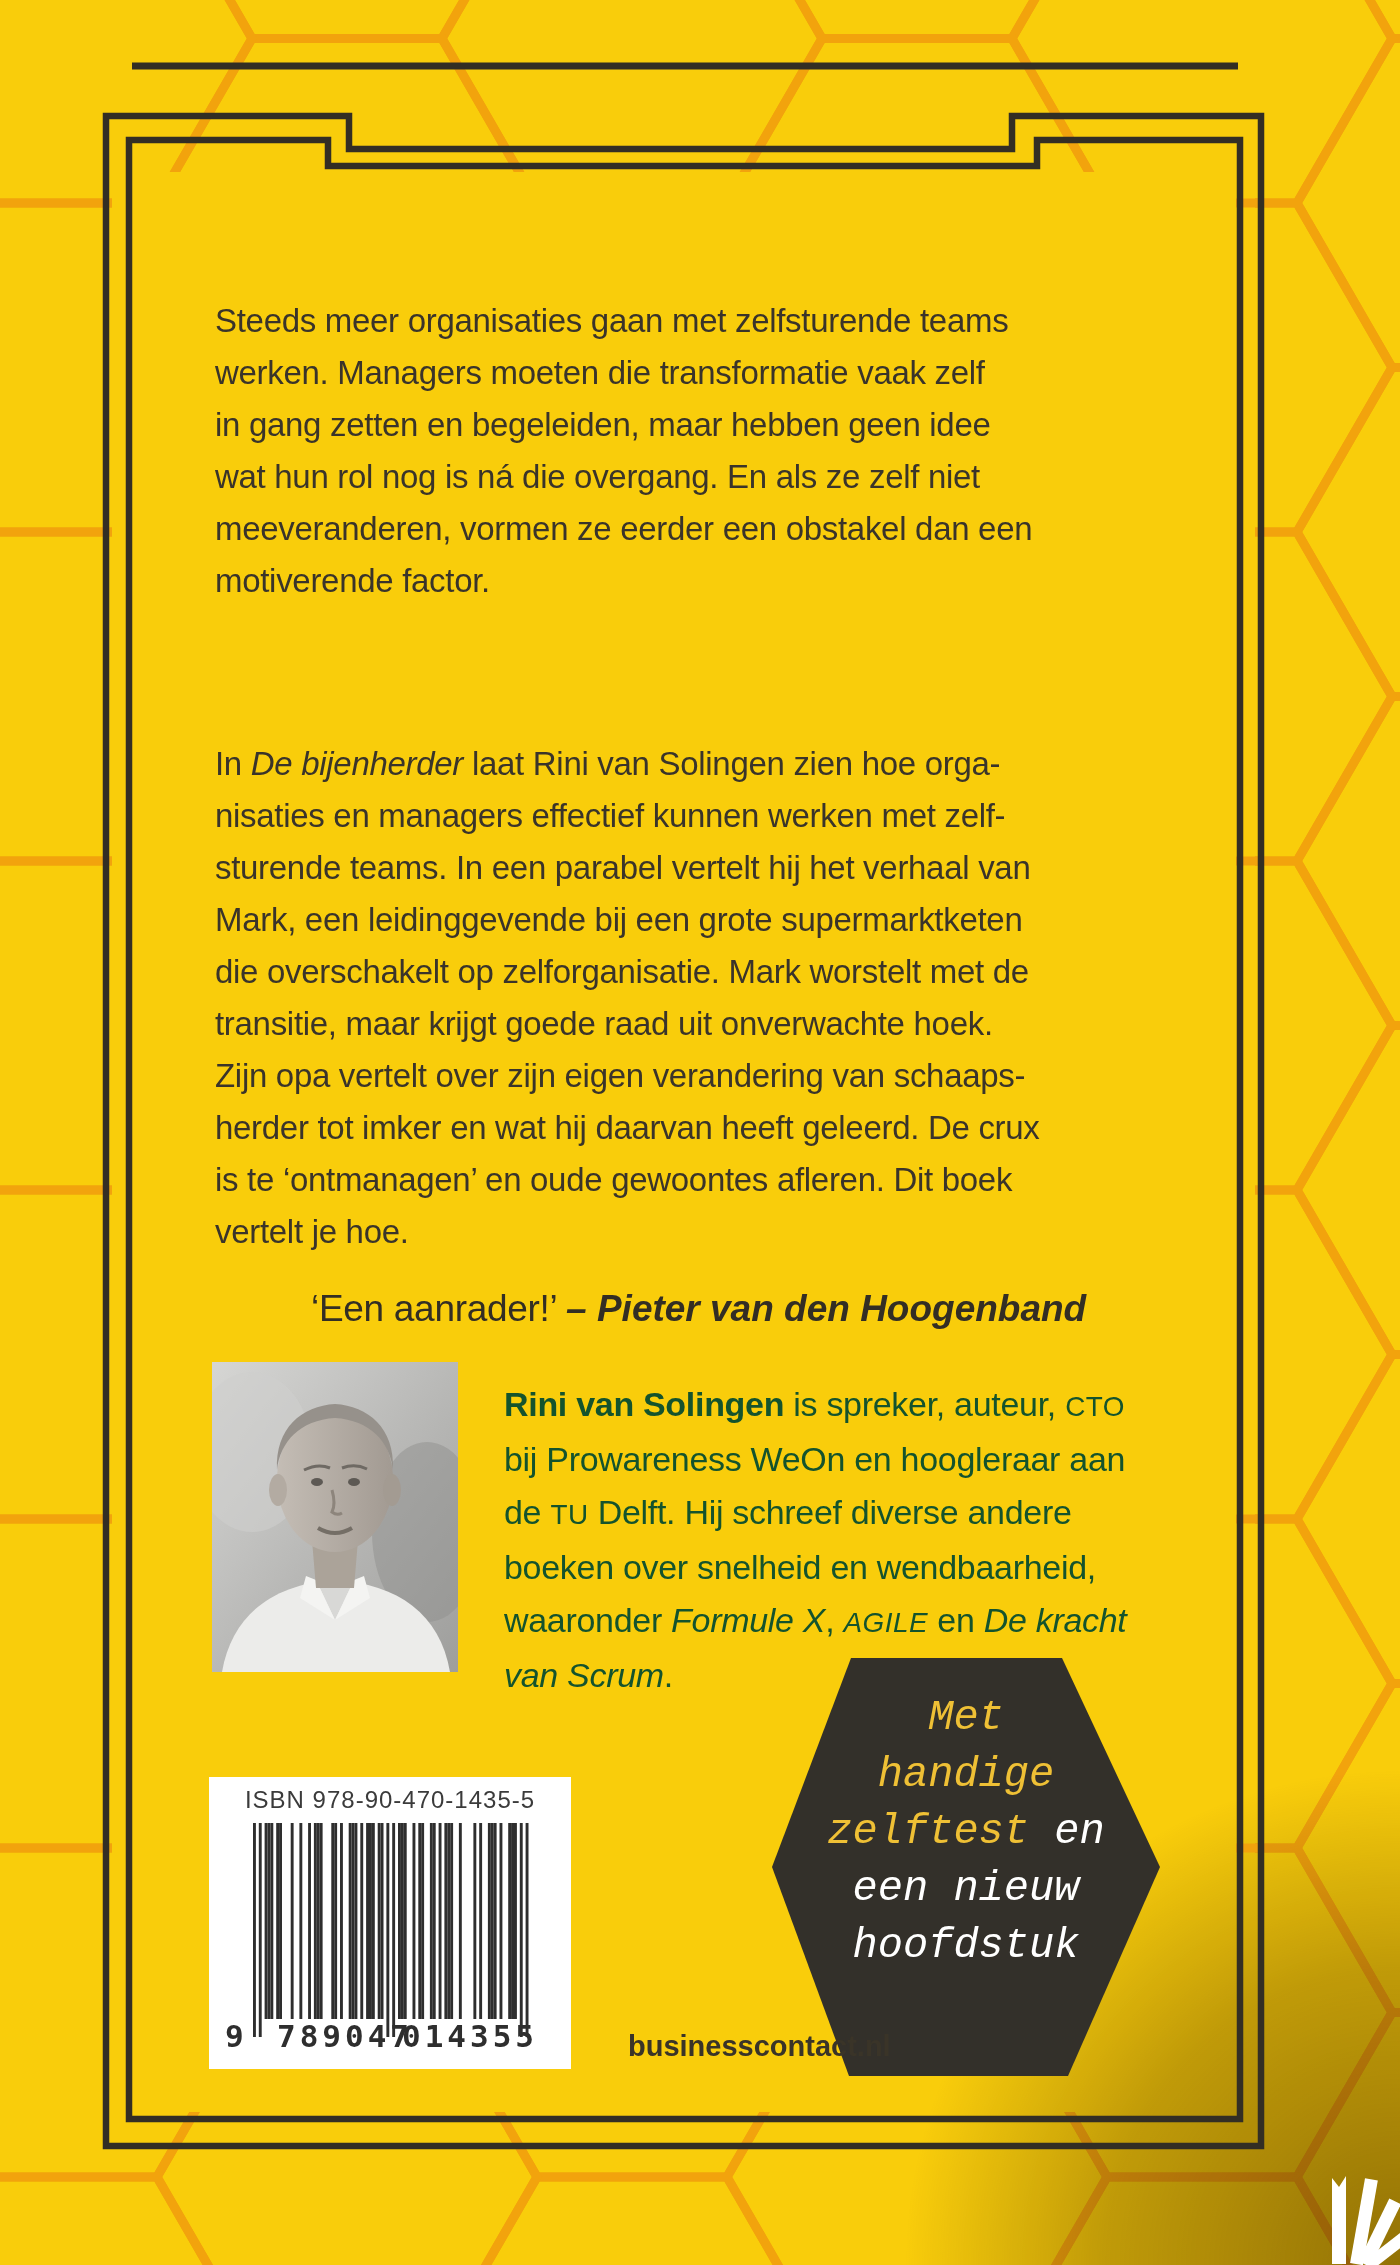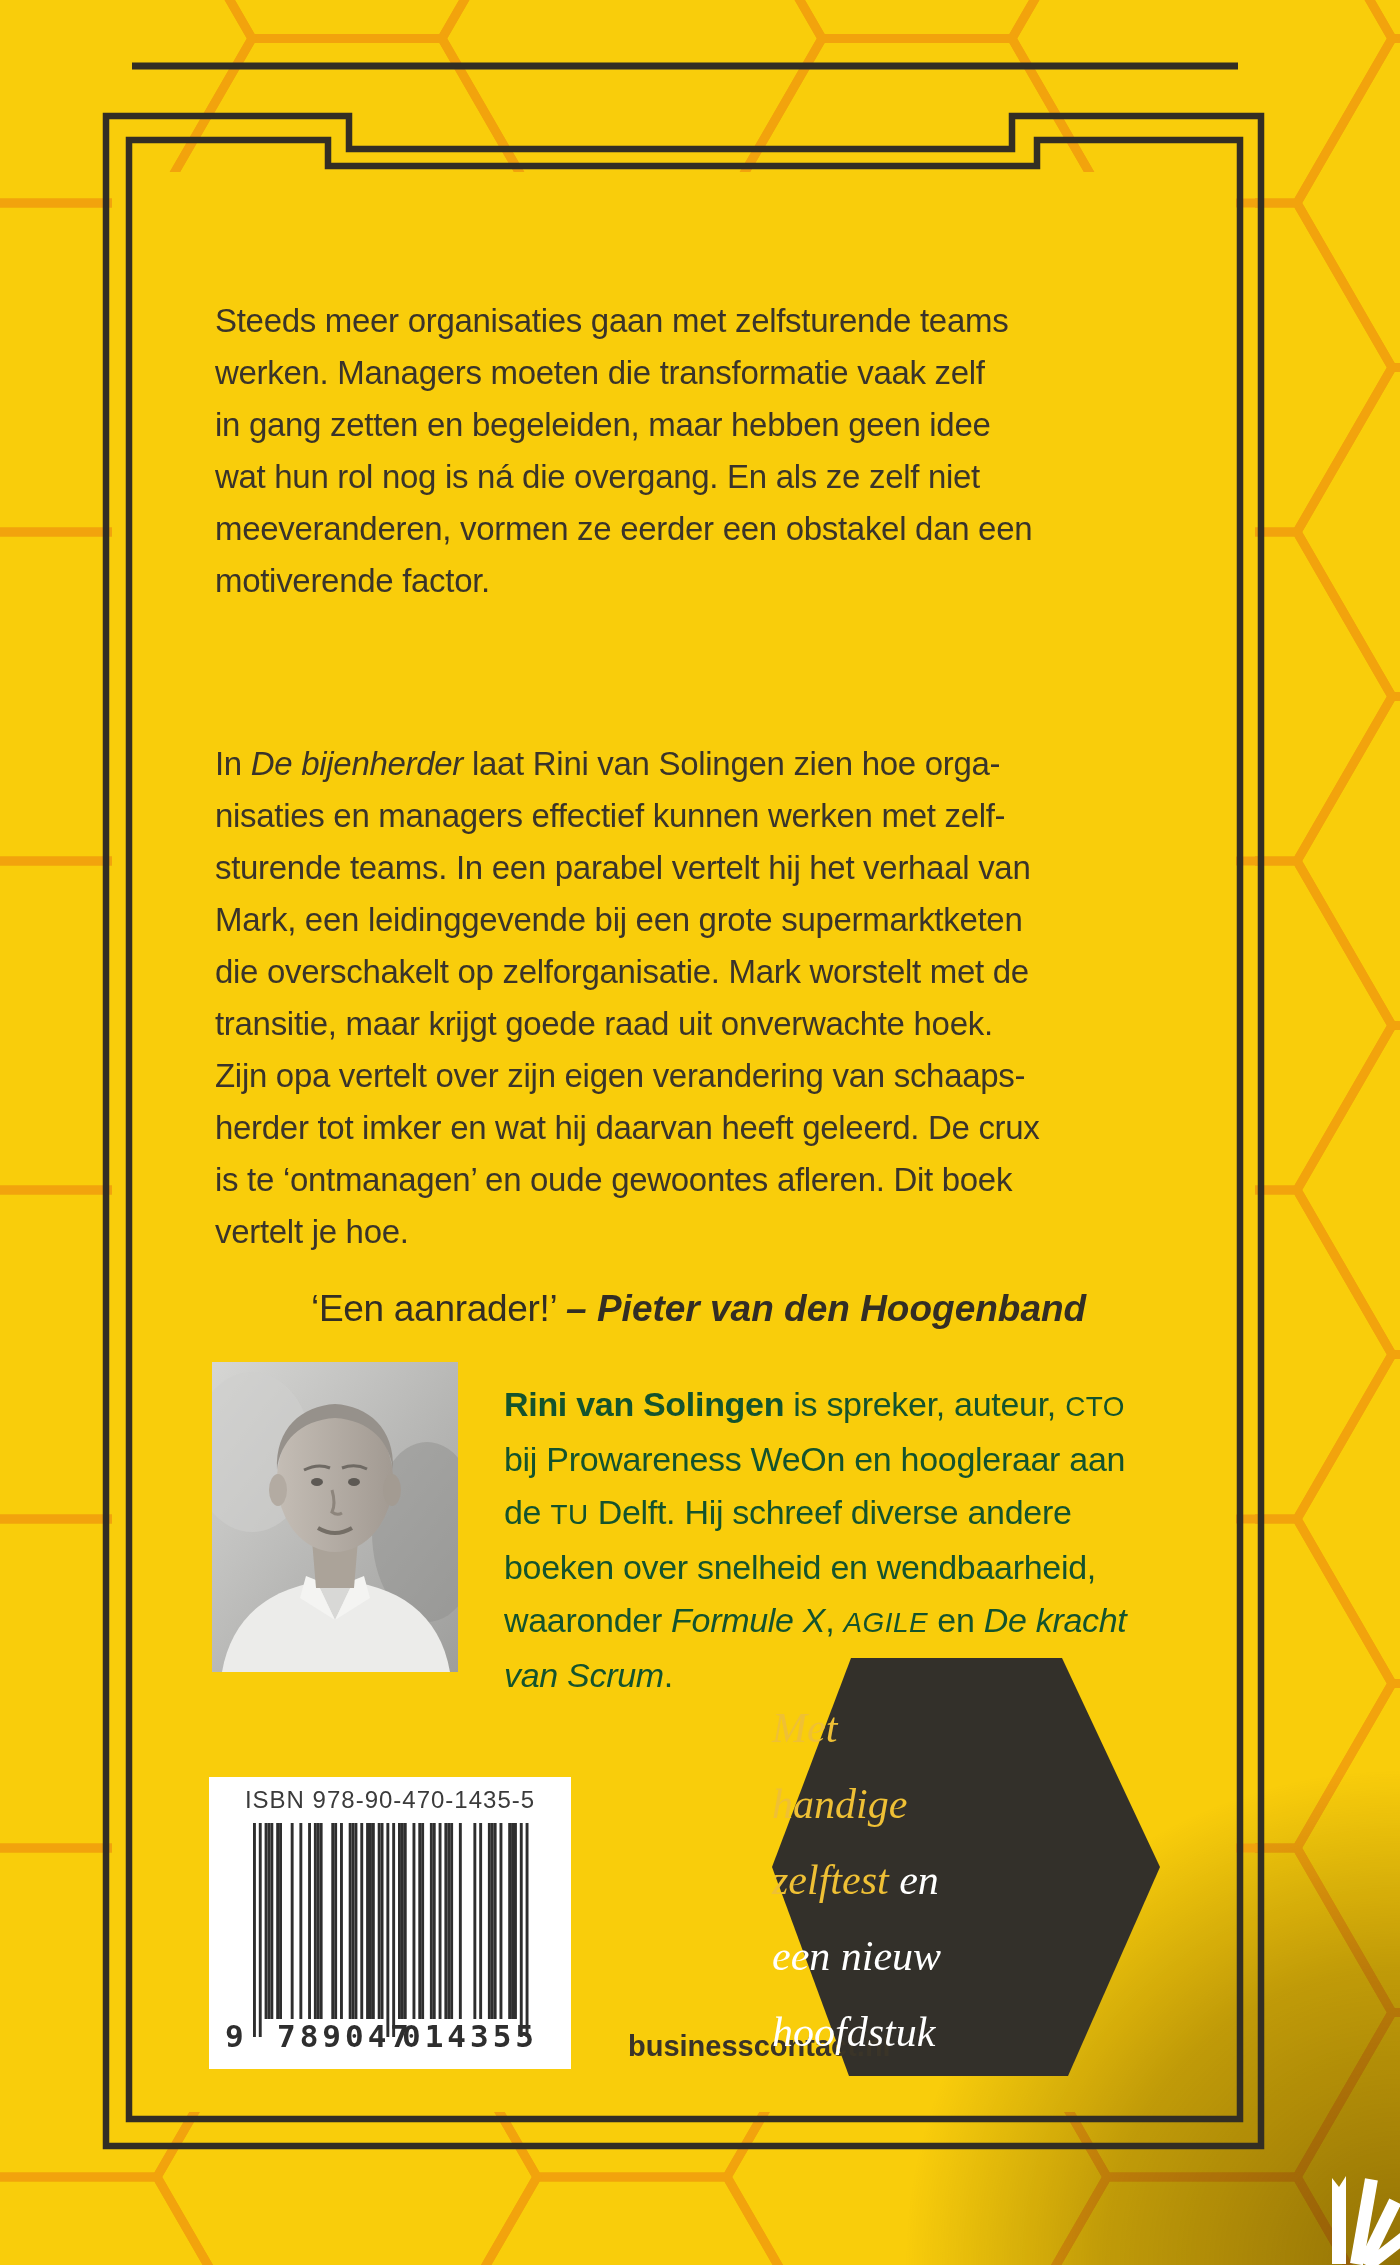--- a/index.html
+++ b/index.html
@@ -50,23 +50,24 @@
   .author-bio{
     left:504px;top:1378px;width:700px;z-index:4;
     font-size:34px;line-height:53px;letter-spacing:-0.3px;
     color:#14532d;white-space:pre-line;
   }
   .sc{font-size:0.82em;letter-spacing:0.5px;}
   
   #badge-svg{z-index:4;}
   .badge-text{
     left:772px;top:1690px;width:388px;z-index:5;
-    font-family:Liberation Serif, serif;
+    text-align:center;
+    font-family:Liberation Mono, monospace;
     font-style:italic;font-weight:500;
-    font-size:42px;line-height:76px;
+    font-size:42px;line-height:57px;
     color:#FFFFFF;white-space:pre-line;
   }
   .badge-text .gold{color:#EFC035;}
   
   .isbn-box{
     left:209px;top:1777px;width:362px;height:292px;
     background:#FFFFFF;z-index:4;
   }
   .isbn-label{
     position:absolute;left:0;top:9px;width:100%;

